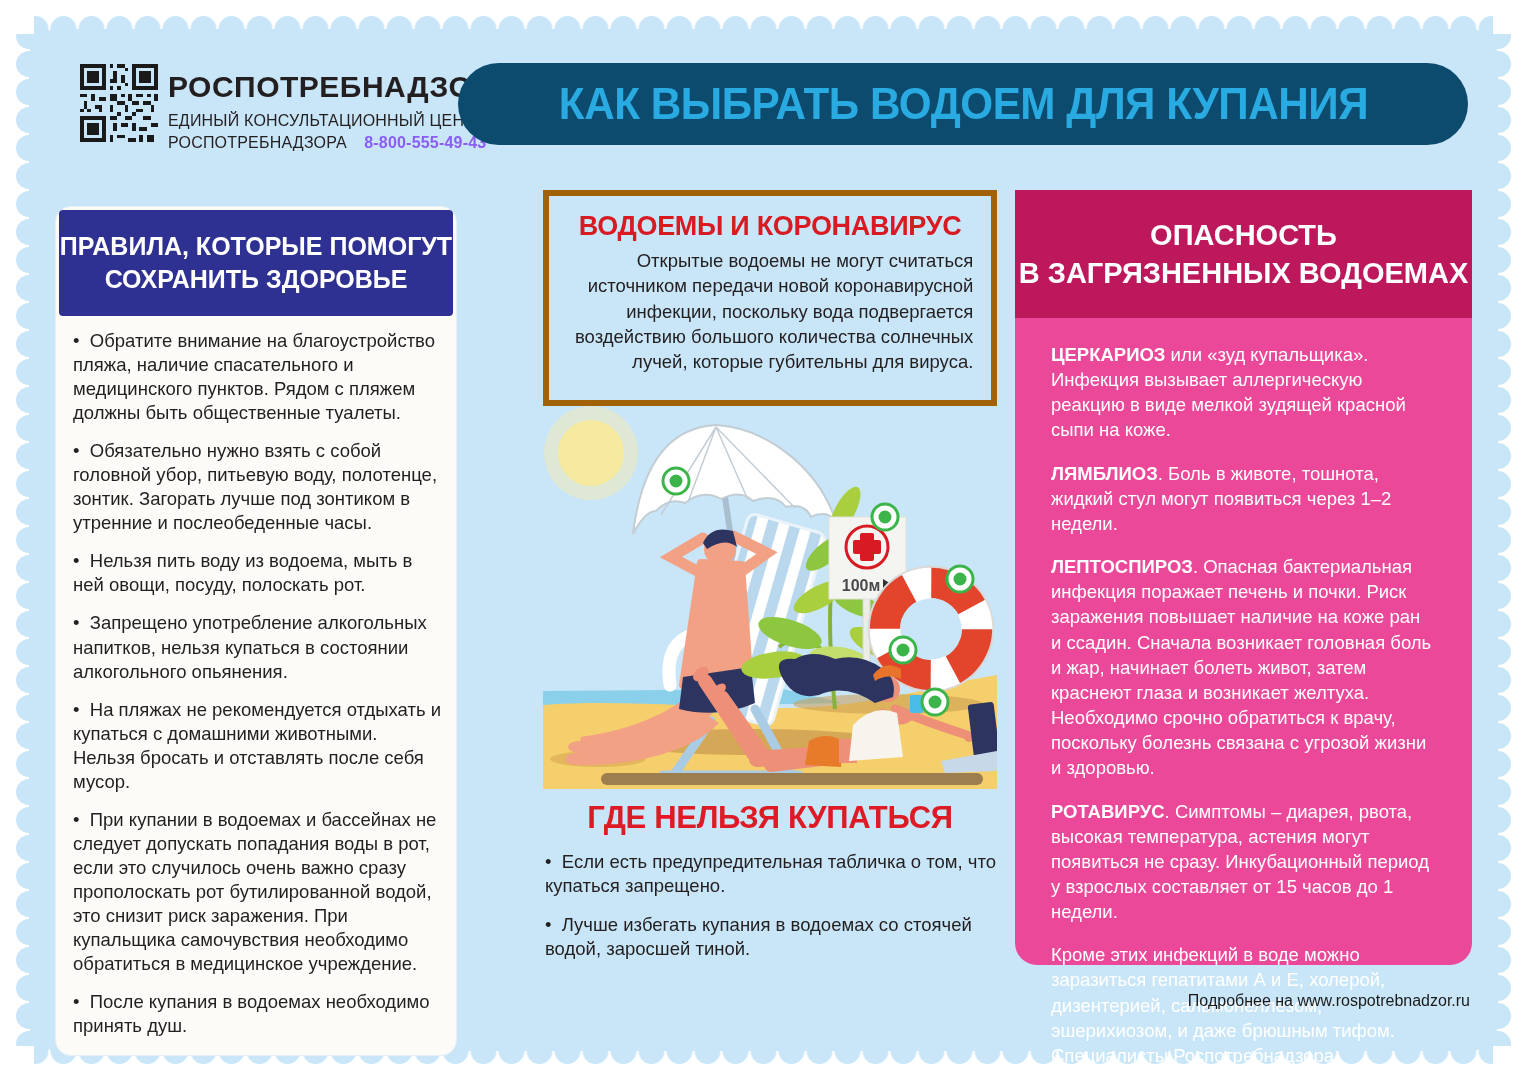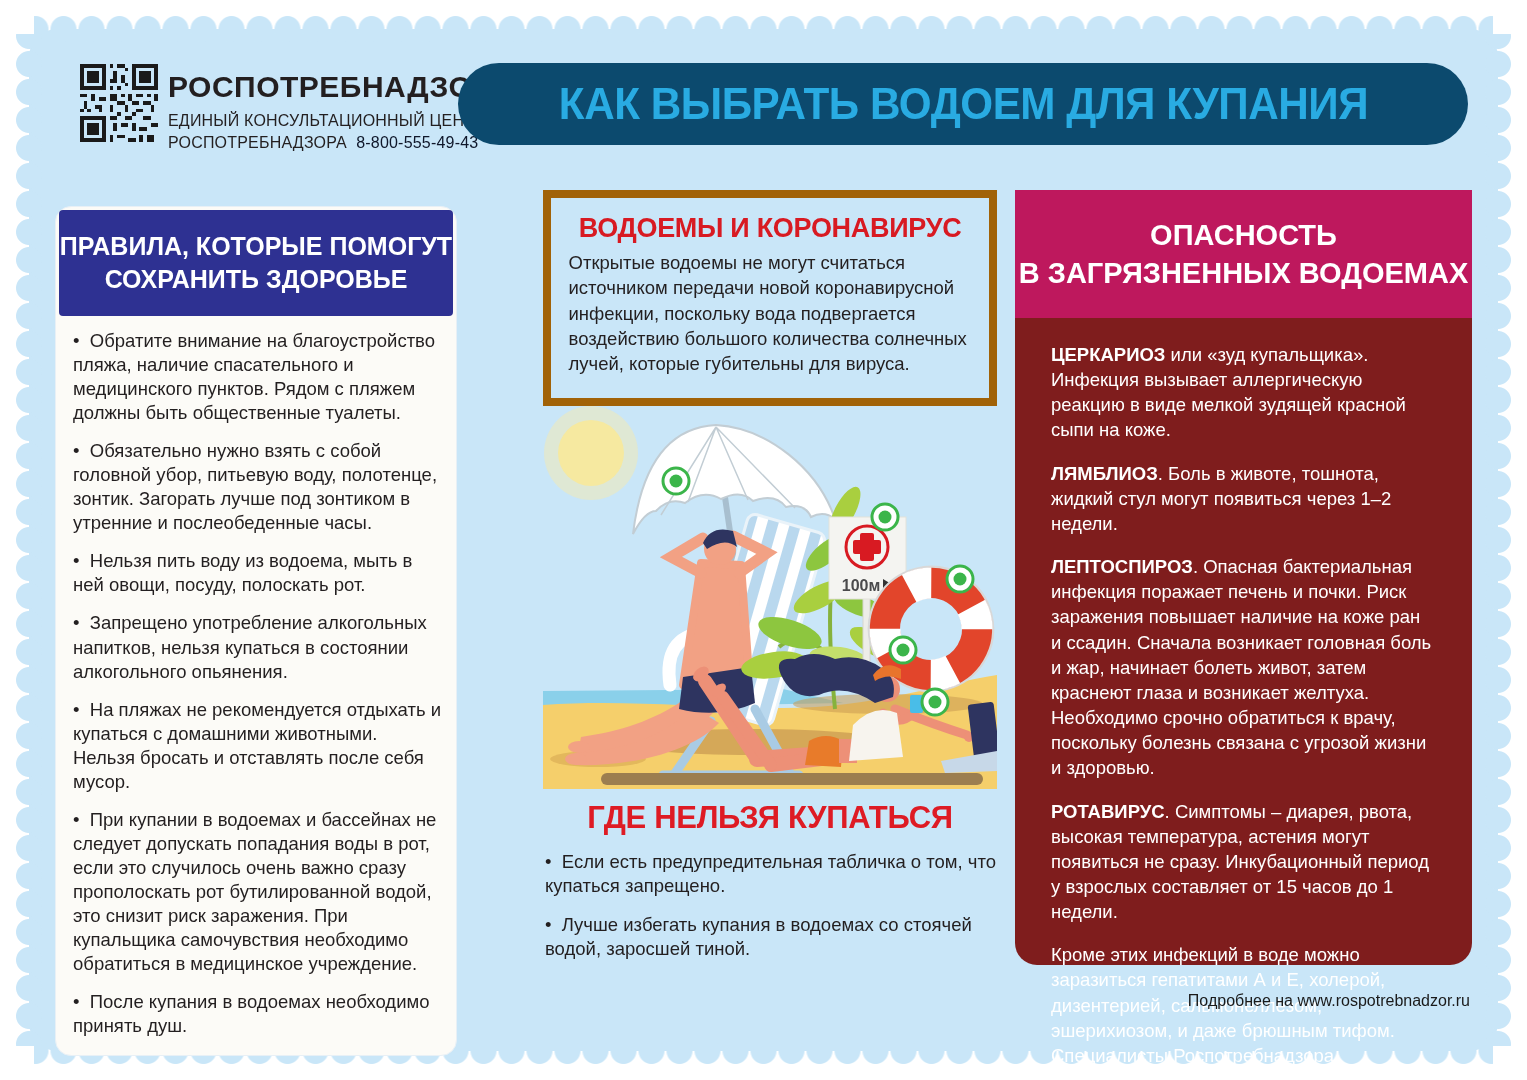--- a/index.html
+++ b/index.html
@@ -14,52 +14,52 @@
     background-size:28px 28px;background-position:center;}
   .sc-top{left:34px;right:34px;top:15px;height:28px;background-repeat:repeat-x;}
   .sc-bottom{left:34px;right:34px;bottom:15px;height:28px;background-repeat:repeat-x;}
   .sc-left{top:34px;bottom:34px;left:15px;width:28px;background-repeat:repeat-y;}
   .sc-right{top:34px;bottom:34px;right:15px;width:28px;background-repeat:repeat-y;}
 
   
   .qr{position:absolute;left:80px;top:64px;width:78px;height:78px;}
   .brand-name{position:absolute;left:168px;top:70px;font-size:30px;font-weight:bold;letter-spacing:.5px;}
   .brand-sub{position:absolute;left:168px;top:110px;font-size:16px;line-height:22px;letter-spacing:.2px;}
-  .brand-sub .phone{color:#0f172a;font-weight:normal;}
+  .brand-sub .phone{color:#8b5cf6;font-weight:bold;margin-left:8px;}
   .title-pill{position:absolute;left:458px;top:63px;width:1010px;height:82px;background:#0c4a6e;
     border-radius:44px;display:flex;align-items:center;justify-content:center;}
   .page-title{font-size:44px;font-weight:bold;color:#29ABE2;letter-spacing:-.5px;transform:scaleX(.96);white-space:nowrap;}
 
   
   .rules-card{position:absolute;left:55px;top:206px;width:402px;height:850px;background:#FCFBF7;
     border-radius:16px;border:1px solid #E8F0F6;box-sizing:border-box;}
   .rules-header{position:absolute;left:3px;top:3px;right:3px;height:106px;background:#2E3192;border-radius:4px;
     display:flex;flex-direction:column;align-items:center;justify-content:center;}
   .rules-header span{color:#fff;font-weight:bold;font-size:25px;line-height:33px;white-space:nowrap;}
   .rules-list{position:absolute;left:17px;right:12px;top:122px;}
   .bullet{margin:0 0 14px;font-size:18.5px;line-height:1.3;color:#231F20;}
   .bullet::before{content:"\2022\00a0\00a0";}
 
   
   .corona-box{position:absolute;left:543px;top:190px;width:454px;height:216px;box-sizing:border-box;
-    background:#C9E6F8;border:8px solid #a16207;}
+    background:#C9E6F8;border:6px solid #a16207;}
   .corona-title{margin:15px 0 6px;text-align:center;font-size:27px;font-weight:bold;color:#D81A22;letter-spacing:-.3px;}
-  .corona-body{margin:1px auto;width:92%;text-align:left;font-size:18.5px;line-height:1.37;}
+  .corona-body{margin:1px auto;width:92%;text-align:right;font-size:18.5px;line-height:1.37;}
   .illustration{position:absolute;left:543px;top:406px;width:454px;height:384px;}
   .where-title{position:absolute;left:543px;top:800px;width:454px;text-align:center;
     font-size:31px;font-weight:bold;color:#DE1B24;letter-spacing:-.3px;margin:0;}
   .where-list{position:absolute;left:545px;top:850px;width:452px;}
   .where-list .bullet{margin-bottom:15px;}
 
   
   .danger-card{position:absolute;left:1015px;top:190px;width:457px;height:775px;}
   .danger-header{position:absolute;left:0;top:0;right:0;height:128px;background:#be185d;
     display:flex;flex-direction:column;align-items:center;justify-content:center;}
   .danger-header span{color:#fff;font-weight:bold;font-size:29px;line-height:38px;white-space:nowrap;}
-  .danger-body{position:absolute;left:0;right:0;top:128px;bottom:0;background:#7f1d1d;
+  .danger-body{position:absolute;left:0;right:0;top:128px;bottom:0;background:#ec4899;
     border-radius:0 0 22px 22px;padding:24px 38px 0 36px;box-sizing:border-box;}
   .dpara{margin:0 0 18px;font-size:18.5px;line-height:1.36;color:#ffffff;}
   .dpara b{font-weight:bold;}
 
   
   .footer-note{position:absolute;right:57px;top:992px;font-size:16px;color:#1A1A1A;}
 </style>
 </head>
 <body>
 

